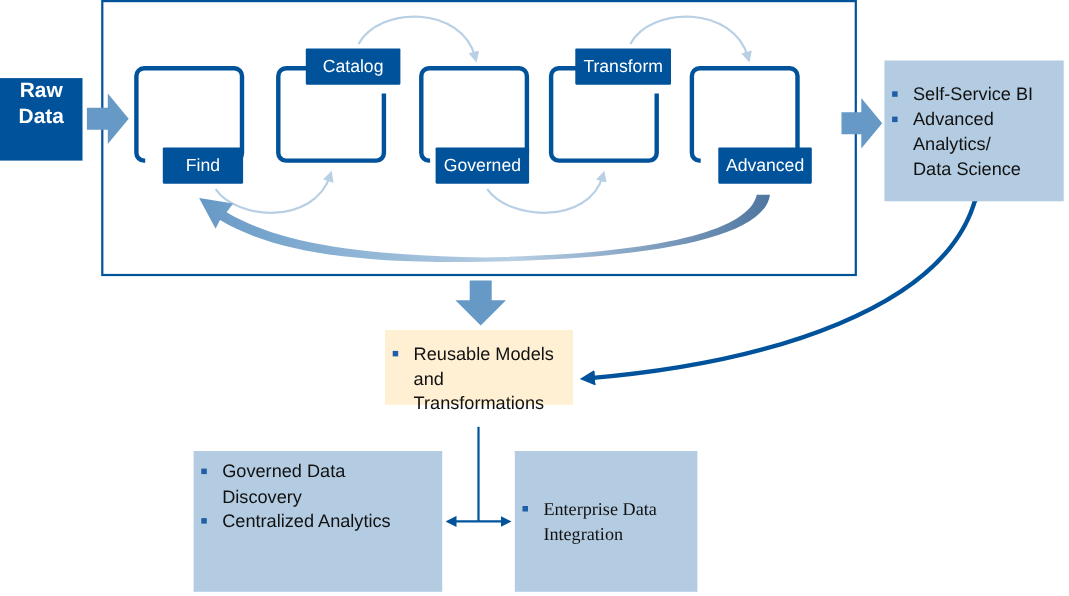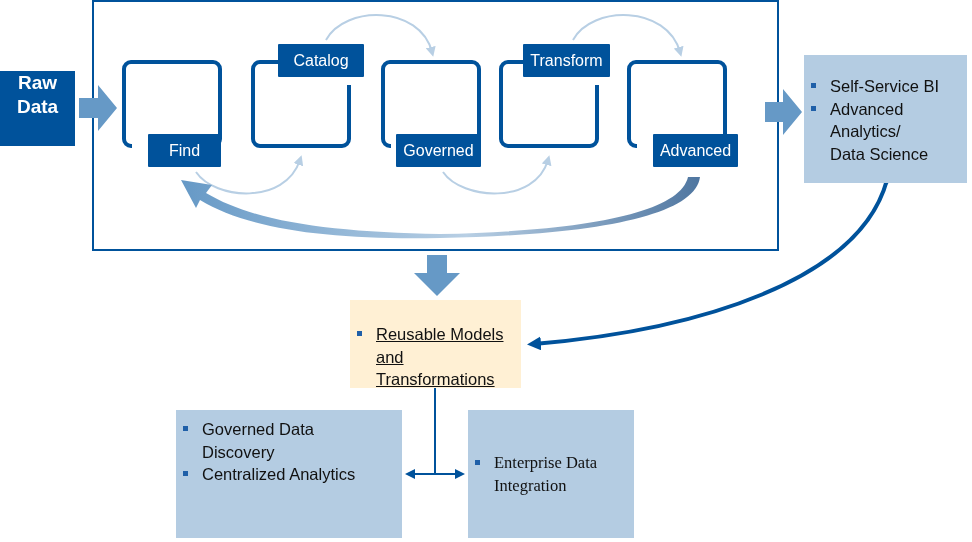--- a/index.html
+++ b/index.html
@@ -91,21 +91,21 @@
 <div class="abs" style="left:637px; top:130px; width:30px; height:30px; background:#fff;"></div>
 <div class="abs label" style="left:653px; top:134px; width:85px;">Advanced</div>
 
 <div class="abs bluebox" style="left:804px; top:55px; width:163px; height:128px; padding-top:20px; box-sizing:border-box;">
   <ul class="bul">
     <li>Self-Service BI</li>
     <li style="width:110px;">Advanced Analytics/ Data Science</li>
   </ul>
 </div>
 
-<div class="abs peach" style="left:350px; top:300px; width:171px; height:88px; padding-top:23px; box-sizing:border-box;text-decoration:underline;">
+<div class="abs peach" style="left:350px; top:300px; width:171px; height:68px; padding-top:11px; box-sizing:border-box;">
   <ul class="bul">
     <li style="width:130px;">Reusable Models and Transformations</li>
   </ul>
 </div>
 
 <div class="abs bluebox" style="left:176px; top:410px; width:226px; height:128px; padding-top:8px; box-sizing:border-box;">
   <ul class="bul">
     <li style="width:150px;">Governed Data Discovery</li>
     <li>Centralized Analytics</li>
   </ul>

